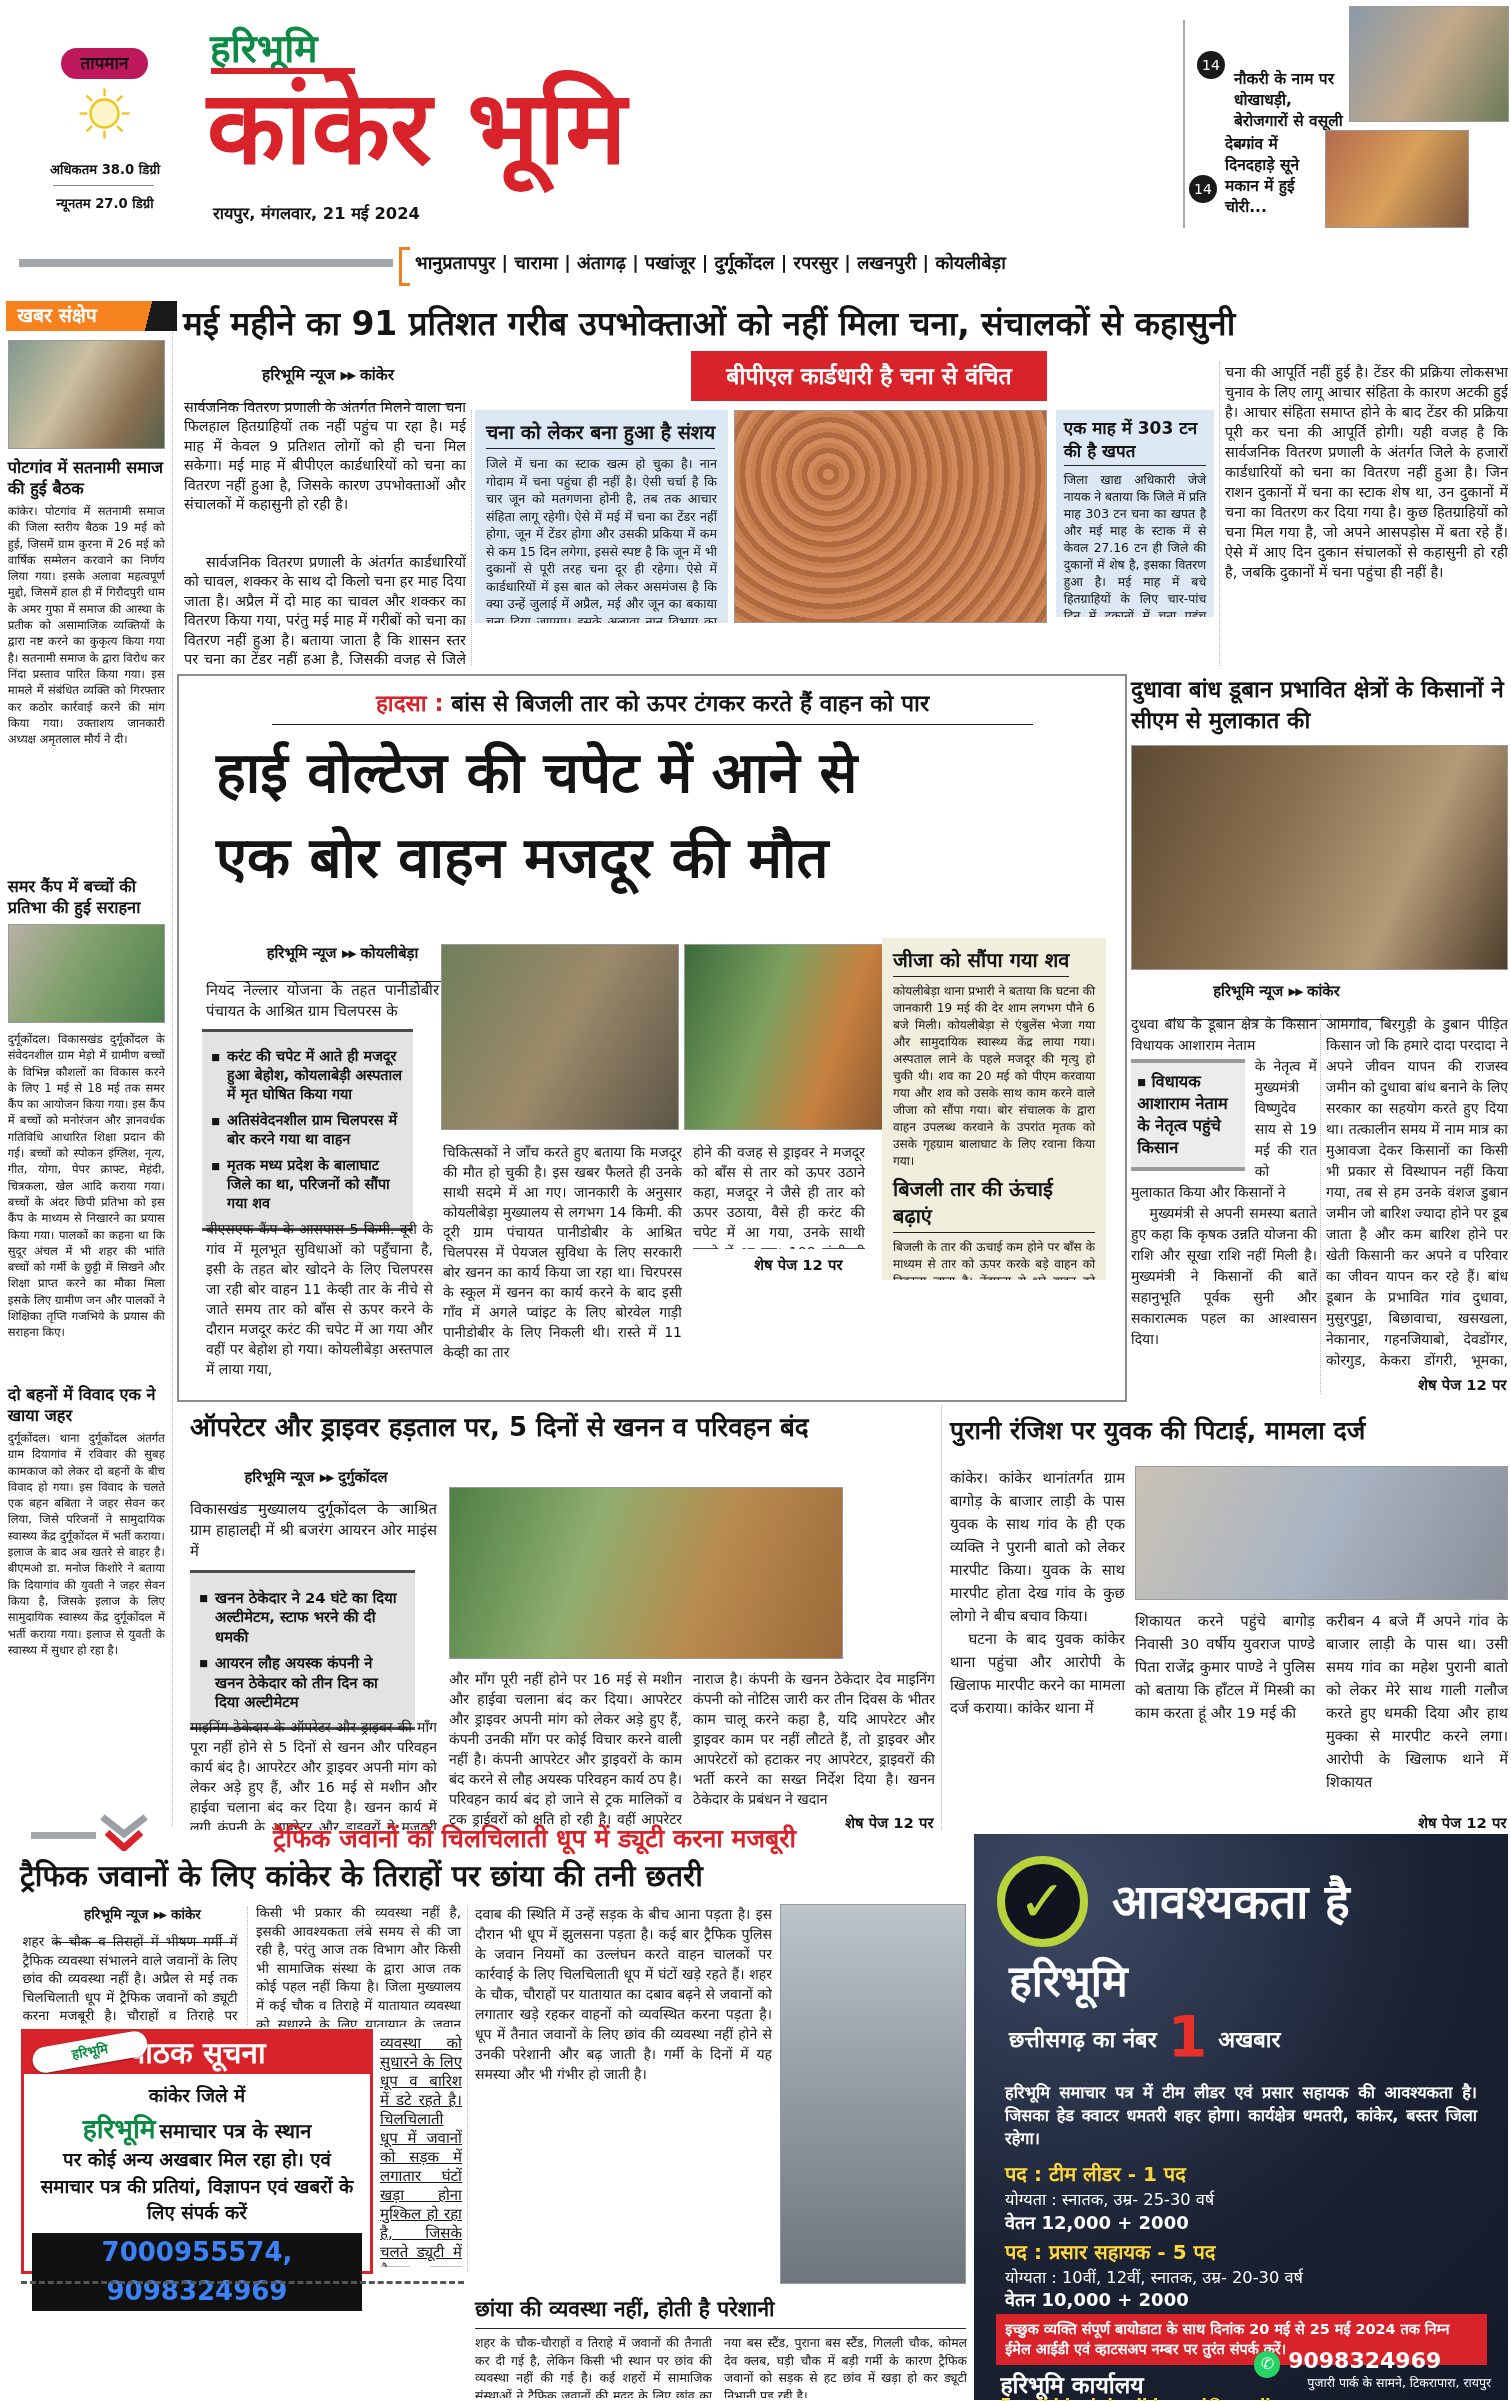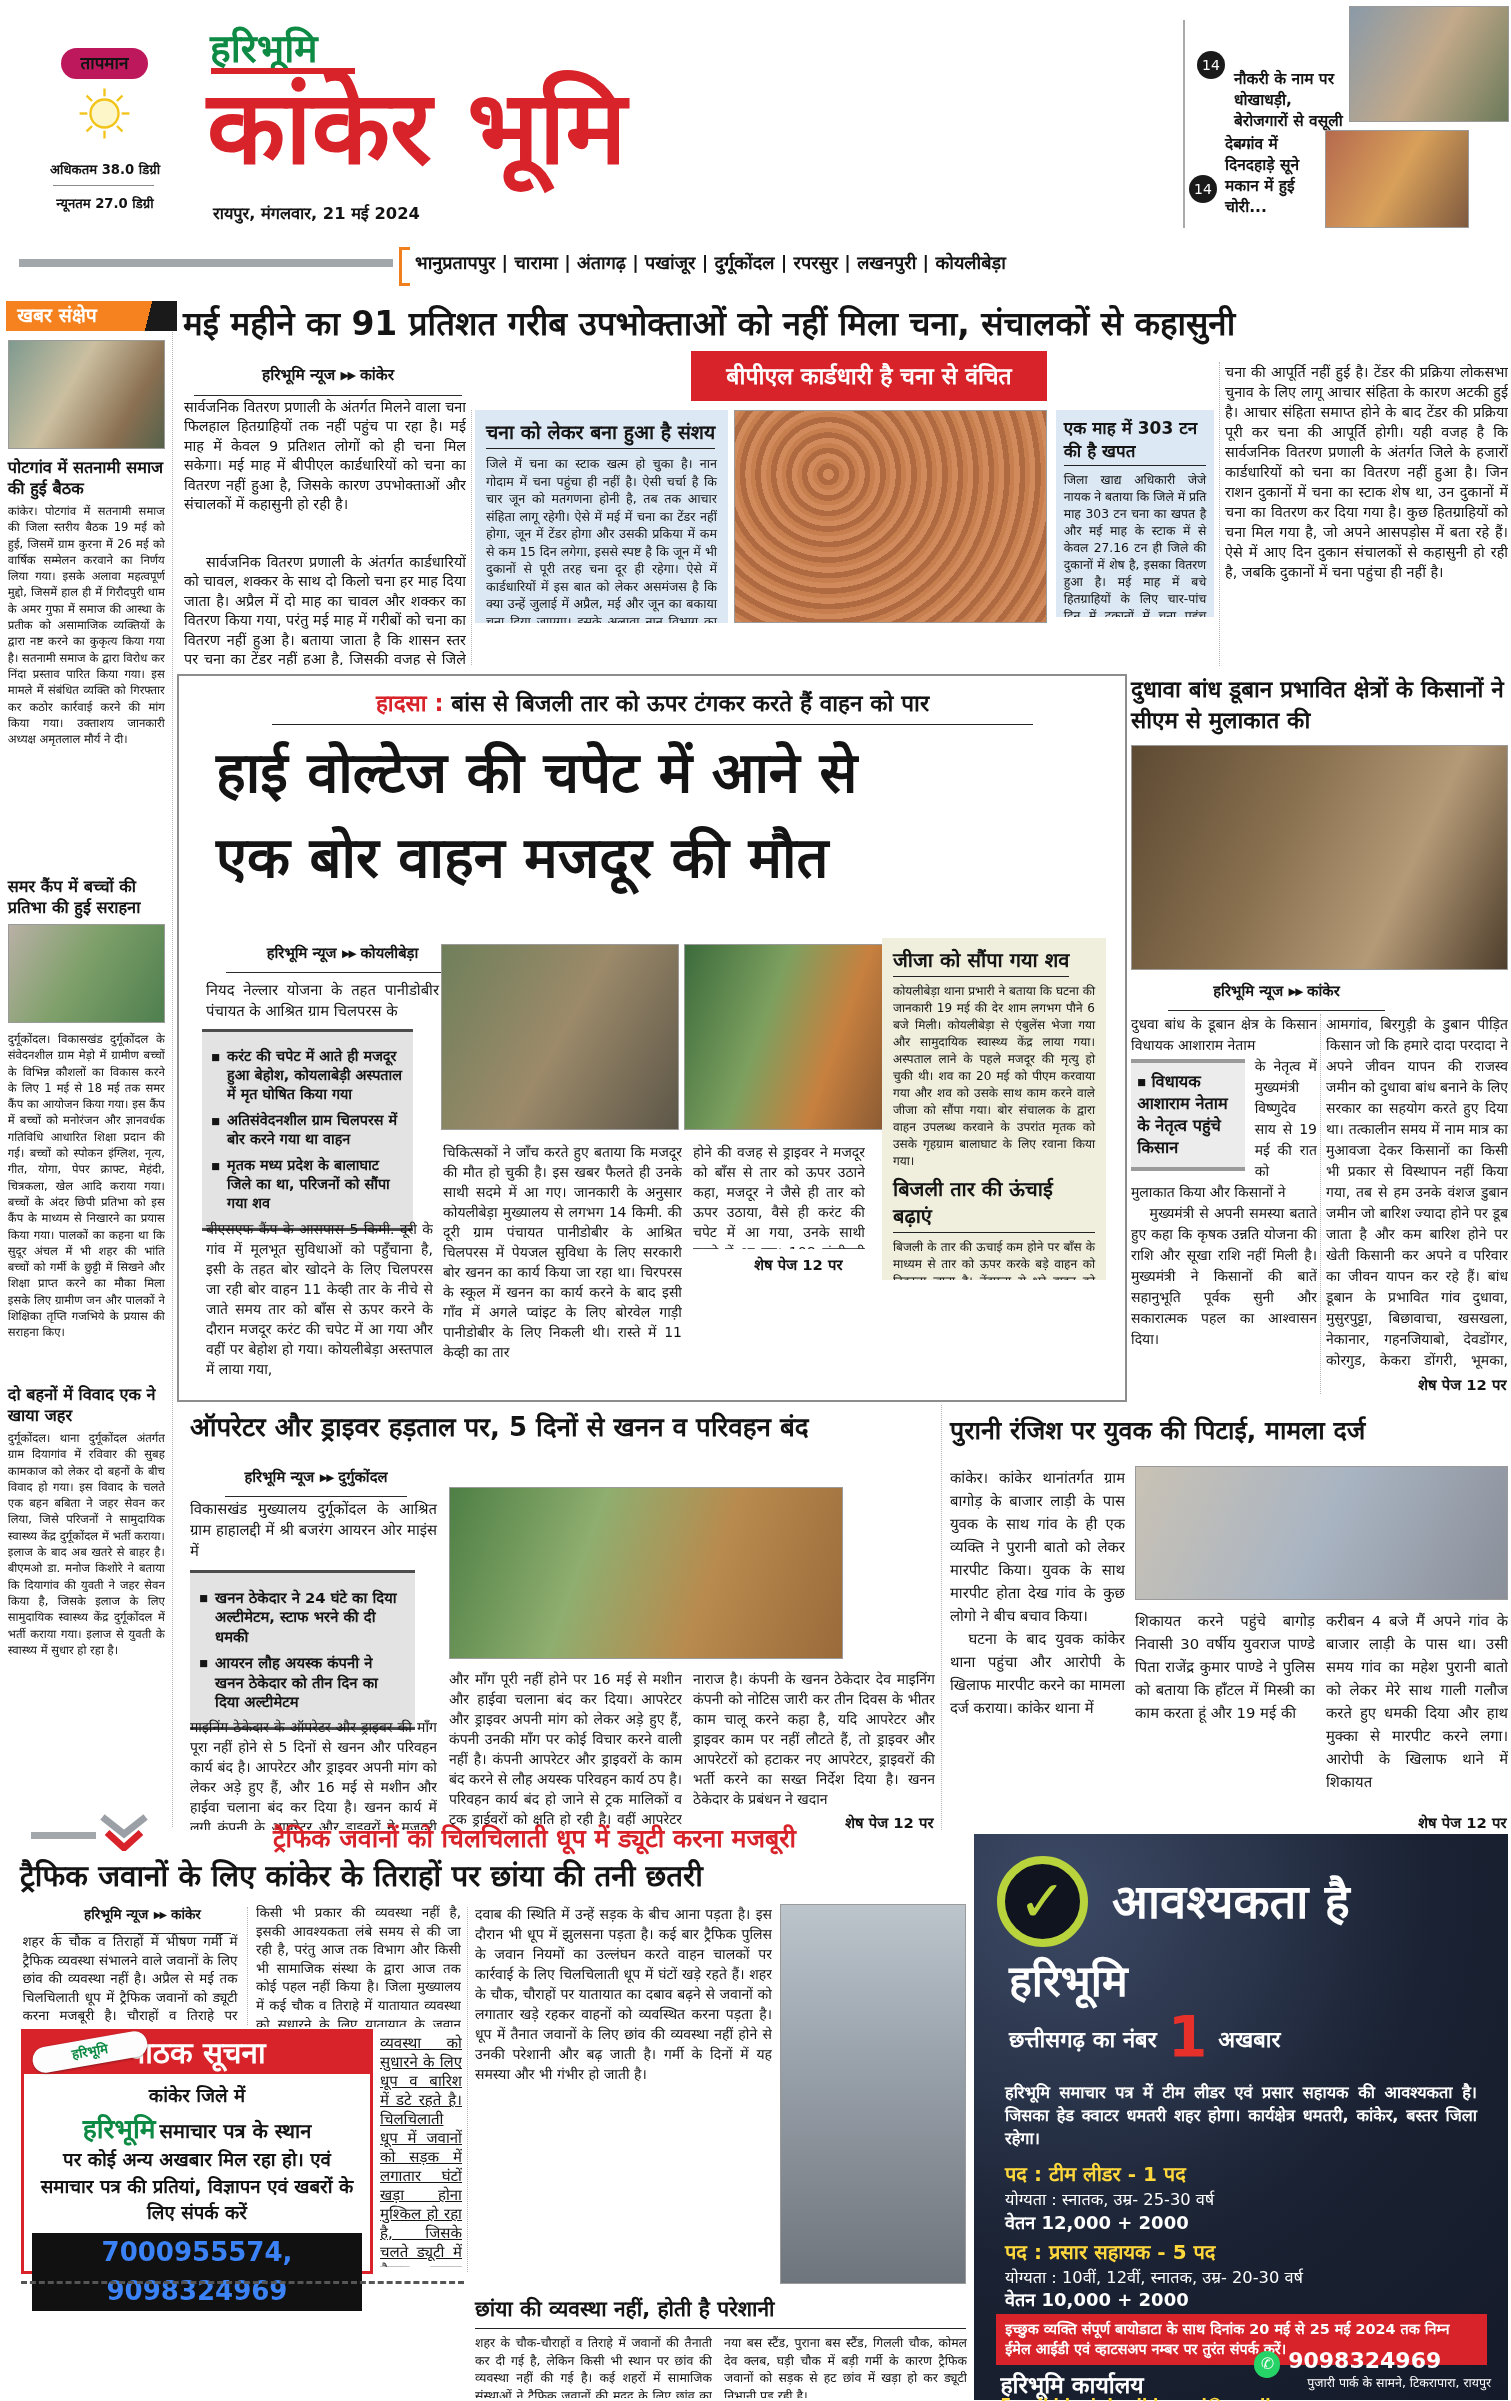--- a/index.html
+++ b/index.html
@@ -6,21 +6,21 @@
   .page{position:relative;width:1512px;height:2401px;background:#ffffff;
         font-family:"DejaVu Sans",sans-serif;color:#141414;overflow:hidden;margin:0 auto;}
   .abs{position:absolute;}
   .b{font-weight:bold;}
   .just{text-align:justify;}
   .clip{overflow:hidden;}
   .nowrap{white-space:nowrap;}
   .center{text-align:center;}
   .photo{box-sizing:border-box;border:0.8px solid #9a9a9a;}
   .vdot{border-left:1.6px dotted #b5b5b5;width:0;}
-  .byline{font-weight:bold;text-align:center;border-bottom:1.6px solid #2a2a2a;padding-bottom:10px;white-space:nowrap;}
+  .byline{font-weight:bold;text-align:center;border-bottom:1.6px solid #2a2a2a;padding-bottom:19px;white-space:nowrap;}
   .arr::before{content:"▶▶";font-size:0.72em;letter-spacing:-1.6px;padding:0 5.4px;position:relative;top:-0.8px;}
   .redtx{color:#d8232a;}
   .boxtitle{font-weight:bold;display:inline-block;border-bottom:1.6px solid #222;padding-bottom:3.1px;margin-bottom:6.2px;}
   .bullets{background:#e3e3e3;border-top:3.9px solid #4c4c4c;border-bottom:3.9px solid #4c4c4c;padding:7.8px 9.3px;box-sizing:border-box;}
   .bullets .it{display:flex;gap:7px;font-weight:bold;margin:7px 0;line-height:1.32;}
   .bullets .it::before{content:"■";font-size:9.3px;margin-top:3.9px;}
   .graybar{background:#a2a7ab;}
   .jump{font-weight:bold;white-space:nowrap;}
   .sun-wrap svg{display:block;}
   

